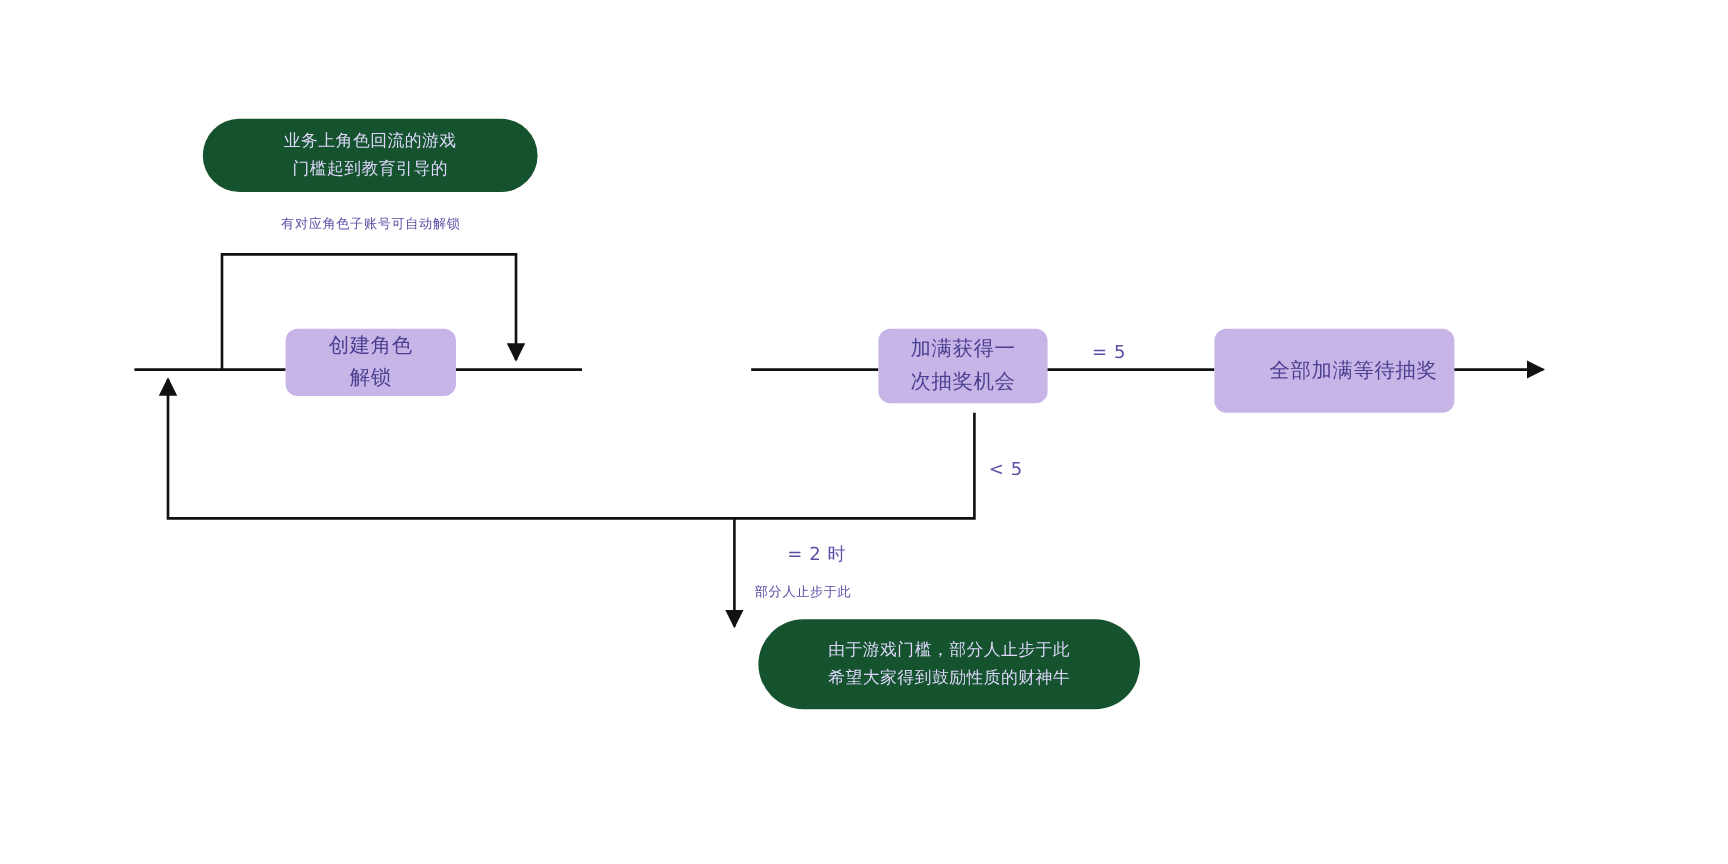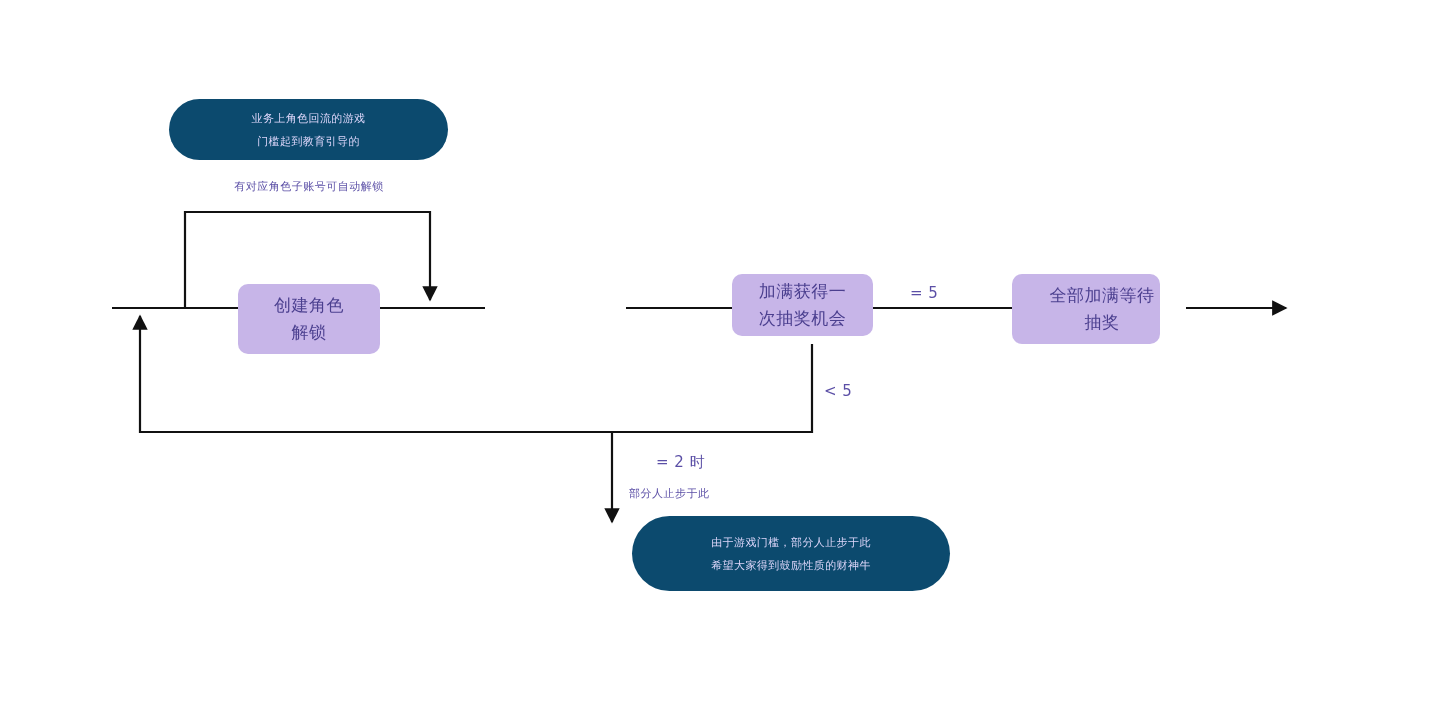--- a/index.html
+++ b/index.html
@@ -45,28 +45,28 @@
     line-height: 27px;
     letter-spacing: 0.5px;
     white-space: pre-line;
     z-index: 3;
   }
 
   
   .pill {
     position: absolute;
     box-sizing: border-box;
-    background: #0c4a6e;
+    background: #14532d;
     border-radius: 40px;
     color: #ded7fb;
     display: flex;
     align-items: center;
     justify-content: center;
     text-align: center;
-    font-size: 11px;
+    font-size: 14px;
     line-height: 23px;
     letter-spacing: 0.4px;
     white-space: pre-line;
     z-index: 3;
   }
 
   
   .anno {
     position: absolute;
     color: #5b4fa6;
@@ -114,28 +114,28 @@
     <path d="M 812 344 L 812 432 L 140 432 L 140 316" stroke="#111111" stroke-width="2.2" fill="none" marker-end="url(#arrow-up)"></path>
 
     <path d="M 612 432 L 612 522" stroke="#111111" stroke-width="2.2" fill="none" marker-end="url(#arrow-down)"></path>
   </svg>
 
   <div class="pill" style="left:169px; top:99px; width:279px; height:61px;">业务上角色回流的游戏
 门槛起到教育引导的</div>
 
   <div class="anno label-cn" style="left:169px; top:176px; width:280px; text-align:center;">有对应角色子账号可自动解锁</div>
 
-  <div class="node-box" style="left:238px; top:284px; width:142px; height:70px;">创建角色
+  <div class="node-box" style="left:238px; top:274px; width:142px; height:56px;">创建角色
 解锁</div>
 
 
   <div class="node-box" style="left:732px; top:274px; width:141px; height:62px;">加满获得一
 次抽奖机会</div>
 
-  <div class="node-box" style="left:1012px; top:274px; width:148px; height:70px;padding-left:32px;">全部加满等待抽奖</div>
+  <div class="node-box" style="left:1012px; top:274px; width:200px; height:70px;padding-left:32px;">全部加满等待抽奖</div>
 
   <div class="anno small" style="left:910px; top:282px;">= 5</div>
 
   <div class="anno small" style="left:824px; top:380px;">&lt; 5</div>
 
   <div class="anno small" style="left:656px; top:451px;">= 2 时</div>
 
   <div class="anno label-cn" style="left:629px; top:483px;">部分人止步于此</div>
 
   <div class="pill" style="left:632px; top:516px; width:318px; height:75px;">由于游戏门槛，部分人止步于此

